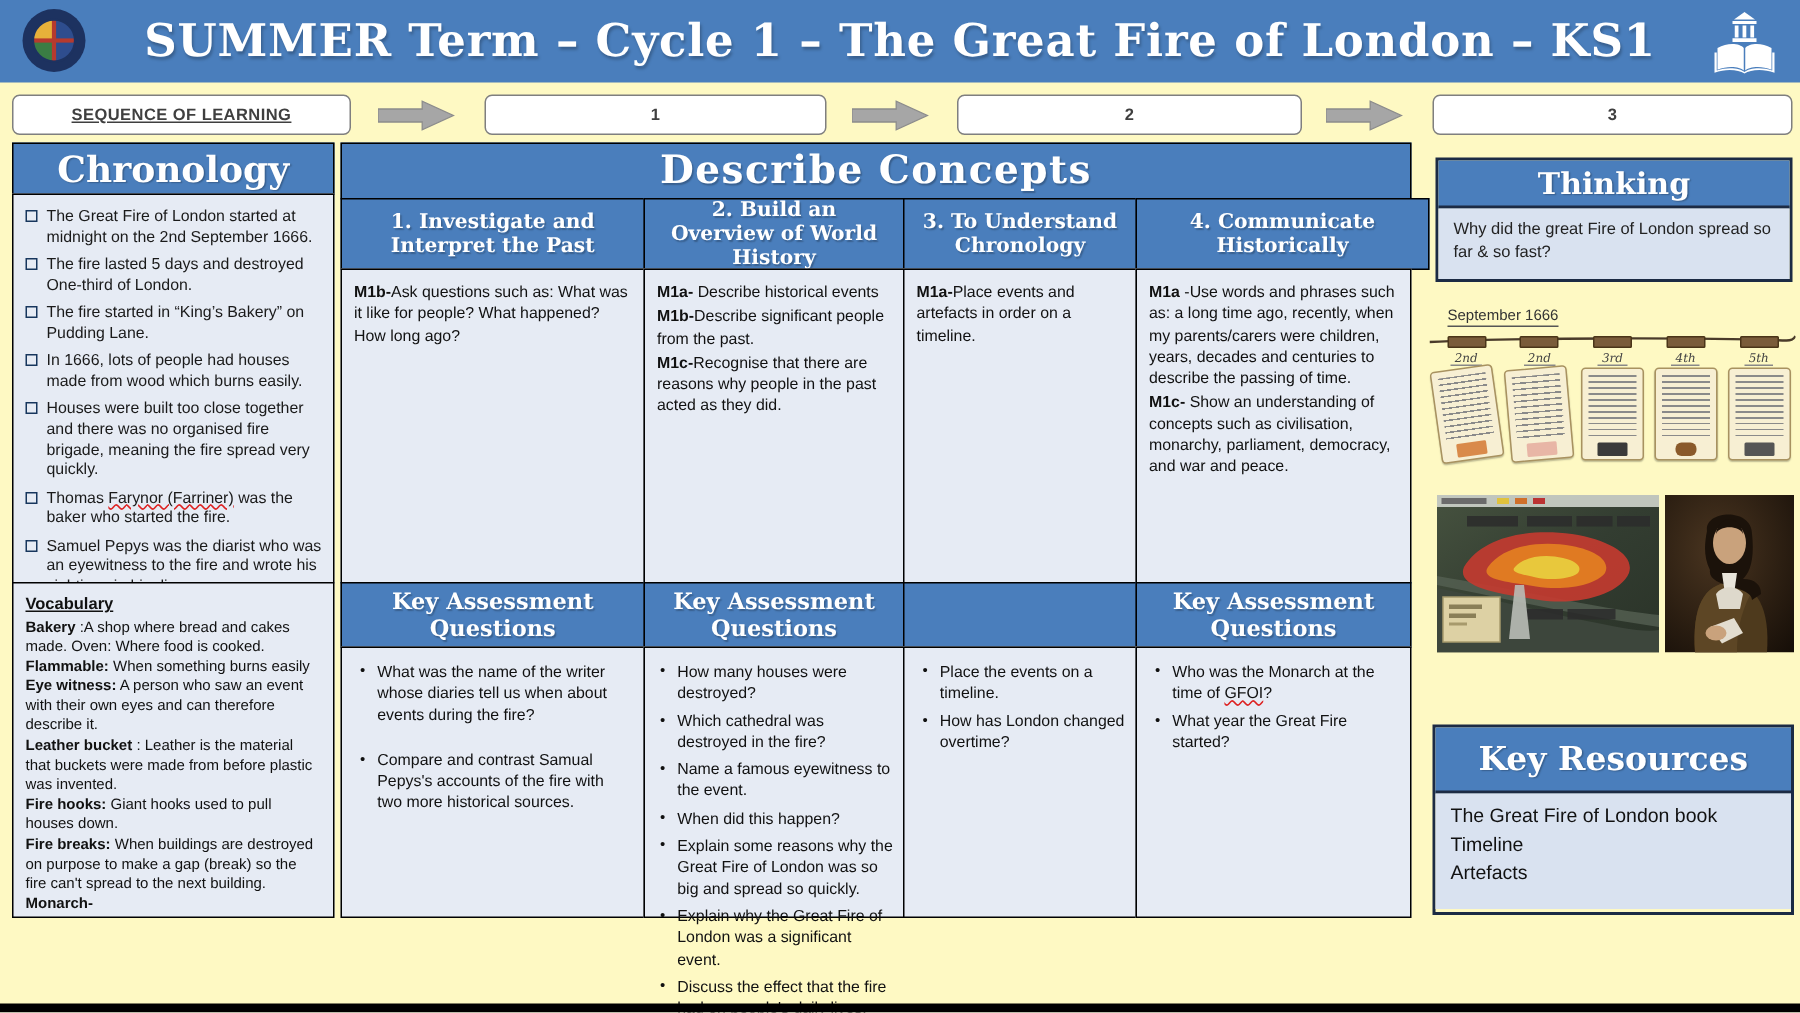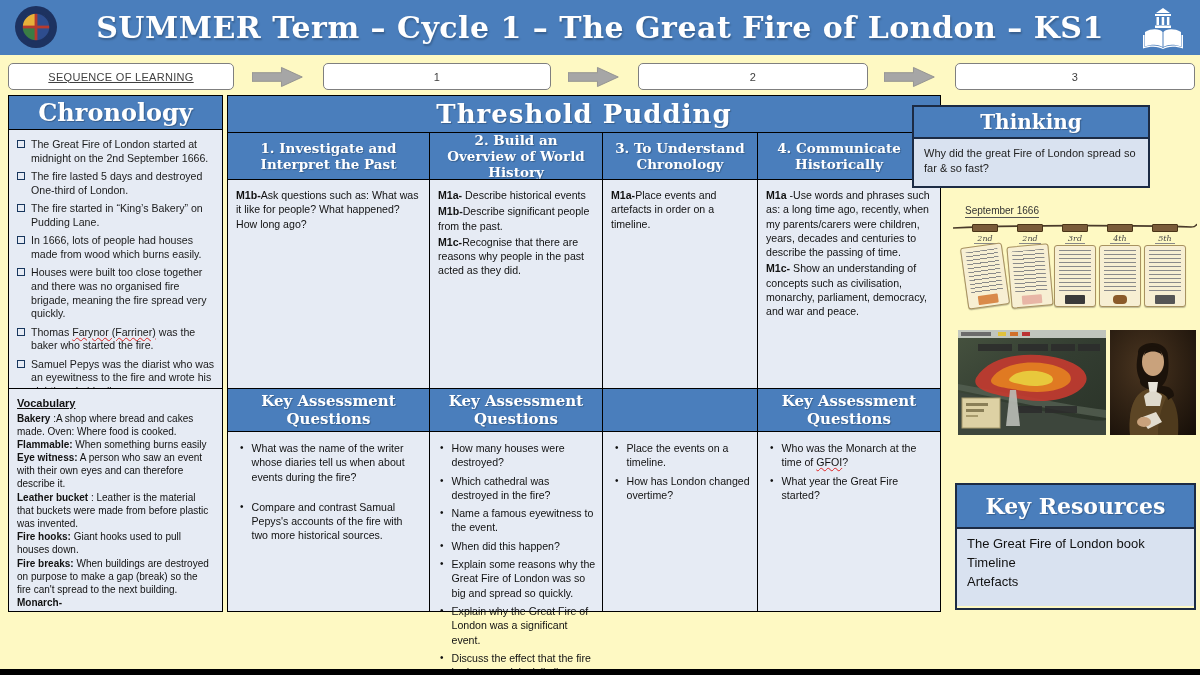--- a/index.html
+++ b/index.html
@@ -11,21 +11,21 @@
   #page{position:relative;width:1200px;height:675px;background:#fef9c3}
 
   
   .topbar{position:absolute;left:0;top:0;width:1200px;height:55px;background:var(--accent);display:flex;align-items:center}
   .title{position:absolute;left:0;right:0;text-align:center;color:#fff;font-family:"DejaVu Serif",serif;font-weight:bold;font-size:30px;letter-spacing:.5px;text-shadow:1px 2px 2px rgba(0,0,0,.25)}
   .crest{position:absolute;left:14px;top:5px;width:44px;height:44px}
   .bookicon{position:absolute;right:14px;top:5px;width:46px;height:46px}
 
   
   .seqrow{position:absolute;left:0;top:60px;width:1200px;height:32px}
-  .seqbox{position:absolute;top:3px;height:27px;background:#fff;border:1.6px solid #7f7f7f;border-radius:5px;display:flex;align-items:center;justify-content:center;font-size:11px;font-weight:normal;color:#3f3f3f;letter-spacing:.3px}
+  .seqbox{position:absolute;top:3px;height:27px;background:#fff;border:1.6px solid #7f7f7f;border-radius:5px;display:flex;align-items:center;justify-content:center;font-size:11px;font-weight:bold;color:#3f3f3f;letter-spacing:.3px}
   .seqbox .u{text-decoration:underline}
   .seqarrow{position:absolute;top:5px;width:52px;height:24px}
 
   
   .maintbl{position:absolute;left:8px;top:95px;width:935px;height:517px}
   .cell{position:absolute;border:1px solid var(--grid)}
   .bluecell{background:var(--accent);color:#fff;font-family:"DejaVu Serif",serif;font-weight:bold;display:flex;align-items:center;justify-content:center;text-align:center;text-shadow:1px 1px 1px rgba(0,0,0,.25)}
   .lightcell{background:var(--cellbg);color:var(--ink)}
 
   .k-item{display:flex;gap:6px;font-size:10.6px;line-height:1.3;margin-bottom:4.5px;color:#1a1a1a}
@@ -41,21 +41,21 @@
 
   
   .panelbox{position:absolute;border:2px solid #1c2b44}
   .panelhead{background:var(--accent);color:#fff;font-family:"DejaVu Serif",serif;font-weight:bold;display:flex;align-items:center;justify-content:center;border-bottom:2px solid #1c2b44;text-shadow:1px 1px 1px rgba(0,0,0,.25)}
   .panelbody{background:var(--panelbg);color:#222}
 
   
   .tl{position:absolute;left:953px;top:200px;width:244px;height:128px}
   .tl-title{font-size:10px;color:#333;border-bottom:1.4px solid #555;display:inline-block;padding-bottom:1px;margin-left:12px}
   .tl-rope{position:absolute;left:0;top:22px;width:244px;height:10px}
-  .tl-slots{position:absolute;left:2px;top:24px;width:240px;display:flex;justify-content:center}
+  .tl-slots{position:absolute;left:2px;top:24px;width:240px;display:flex;justify-content:space-between}
   .tl-slot{width:45px;display:flex;flex-direction:column;align-items:center}
   .tl-clip{width:26px;height:8px;background:#7a5c3a;border:1px solid #4a3518;border-radius:1px}
   .tl-date{font-family:"DejaVu Serif",serif;font-style:italic;font-size:8px;color:#444;margin:2px 0 1px 0;border-bottom:1px solid #888;padding:0 3px}
   .tl-scroll{width:42px;height:62px;background:#f7efd3;border:1px solid #a89260;border-radius:3px;padding:4px 4px 2px 4px;box-shadow:0 1px 1px rgba(0,0,0,.25);display:flex;flex-direction:column;align-items:center}
   .tl-lines{width:100%;flex:1;background:repeating-linear-gradient(to bottom,#8a8a8a 0 1px,transparent 1px 4px)}
   .tl-pic{width:20px;height:9px;margin-top:2px;border-radius:1px}
   .tl-slot:nth-child(1) .tl-scroll{transform:rotate(-8deg)}
   .tl-slot:nth-child(2) .tl-scroll{transform:rotate(-5deg)}
   .tl-slot:nth-child(1) .tl-pic{background:#d98a4a}
   .tl-slot:nth-child(2) .tl-pic{background:#e8b6a6}
@@ -170,26 +170,26 @@
           <div><b>Bakery</b> :A shop where bread and cakes made. Oven: Where food is cooked.</div>
           <div><b>Flammable:</b> When something burns easily</div>
           <div><b>Eye witness:</b> A person who saw an event with their own eyes and can therefore describe it.</div>
           <div><b>Leather bucket</b> : Leather is the material that buckets were made from before plastic was invented.</div>
           <div><b>Fire hooks:</b> Giant hooks used to pull houses down.</div>
           <div><b>Fire breaks:</b> When buildings are destroyed on purpose to make a gap (break) so the fire can't spread to the next building.</div>
           <div><b>Monarch-</b></div>
         </div>
     </div>
 
-    <div class="cell bluecell" style="left:219px;top:0;width:714px;height:38px;font-size:26px;letter-spacing:1px">Threshold Pudding</div>
+    <div class="cell bluecell" style="left:219px;top:0;width:714px;height:38px;font-size:26px;letter-spacing:1px">Describe Concepts</div>
 
     <div class="cell bluecell" style="left:219px;top:37px;width:203px;height:48px;font-size:13.5px;padding:0 10px">1. Investigate and Interpret the Past</div>
     <div class="cell bluecell" style="left:421px;top:37px;width:174px;height:48px;font-size:13.5px;padding:0 8px">2. Build an Overview of World History</div>
     <div class="cell bluecell" style="left:594px;top:37px;width:156px;height:48px;font-size:13.5px;padding:0 8px">3. To Understand Chronology</div>
-    <div class="cell bluecell" style="left:749px;top:37px;width:164px;height:48px;font-size:13.5px;padding:0 8px">4. Communicate Historically</div>
+    <div class="cell bluecell" style="left:749px;top:37px;width:196px;height:48px;font-size:13.5px;padding:0 8px">4. Communicate Historically</div>
 
     <div class="cell lightcell tc-body" style="left:219px;top:84px;width:203px;height:210px;padding:8px 8px">
         <p><b>M1b-</b>Ask questions such as: What was it like for people? What happened? How long ago?</p>
       </div>
     <div class="cell lightcell tc-body" style="left:421px;top:84px;width:174px;height:210px;padding:8px 8px">
         <p><b>M1a-</b> Describe historical events</p>
         <p><b>M1b-</b>Describe significant people from the past.</p>
         <p><b>M1c-</b>Recognise that there are reasons why people in the past acted as they did.</p>
       </div>
     <div class="cell lightcell tc-body" style="left:594px;top:84px;width:156px;height:210px;padding:8px 8px">
@@ -260,21 +260,21 @@
           <span class="q-b">•</span>
           <span>Who was the Monarch at the time of <span class="squiggle">GFOI</span>?</span>
         </div>
         <div class="q-item">
           <span class="q-b">•</span>
           <span>What year the Great Fire started?</span>
         </div>
       </div>
   </div>
 
-  <div class="panelbox" style="left:912px;top:105px;width:238px;height:83px">
+  <div class="panelbox" style="left:957px;top:105px;width:238px;height:83px">
     <div class="panelhead" style="height:32px;font-size:20px">Thinking</div>
     <div class="panelbody" style="height:47px;font-size:11px;padding:7px 10px;line-height:1.35">Why did the great Fire of London spread so far &amp; so fast?</div>
   </div>
 
   <div class="tl">
     <span class="tl-title">September 1666</span>
     <svg class="tl-rope" viewBox="0 0 244 10" preserveAspectRatio="none">
         <path d="M0 6 C60 3 180 3 238 5 C241 5 243 4 244 2" fill="none" stroke="#4a3b2a" stroke-width="1.6"></path>
       </svg>
     <div class="tl-slots" id="tl-slots">

